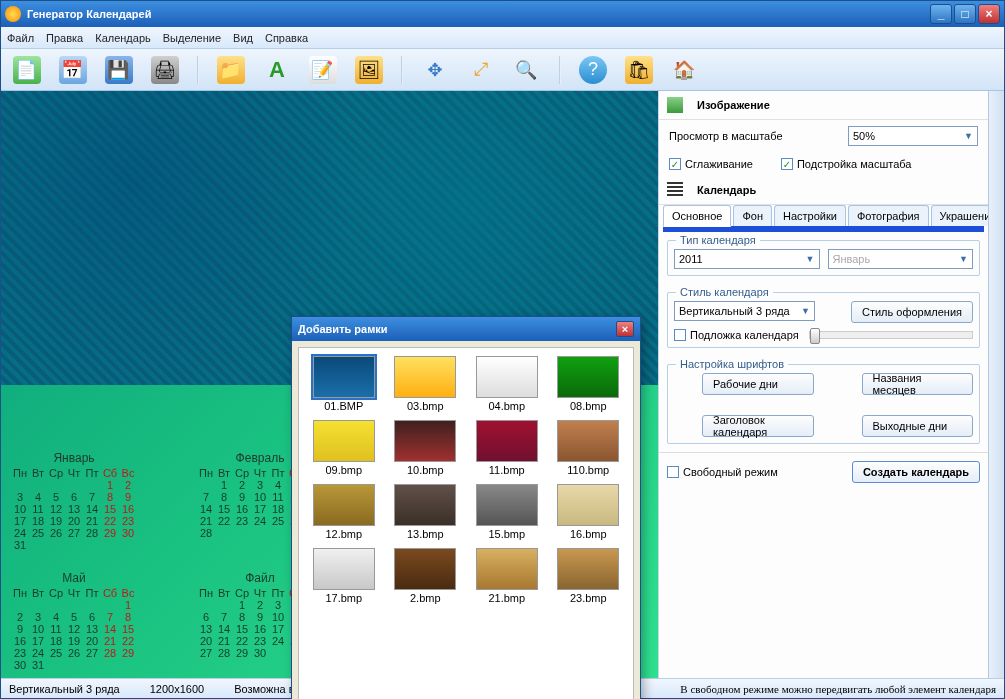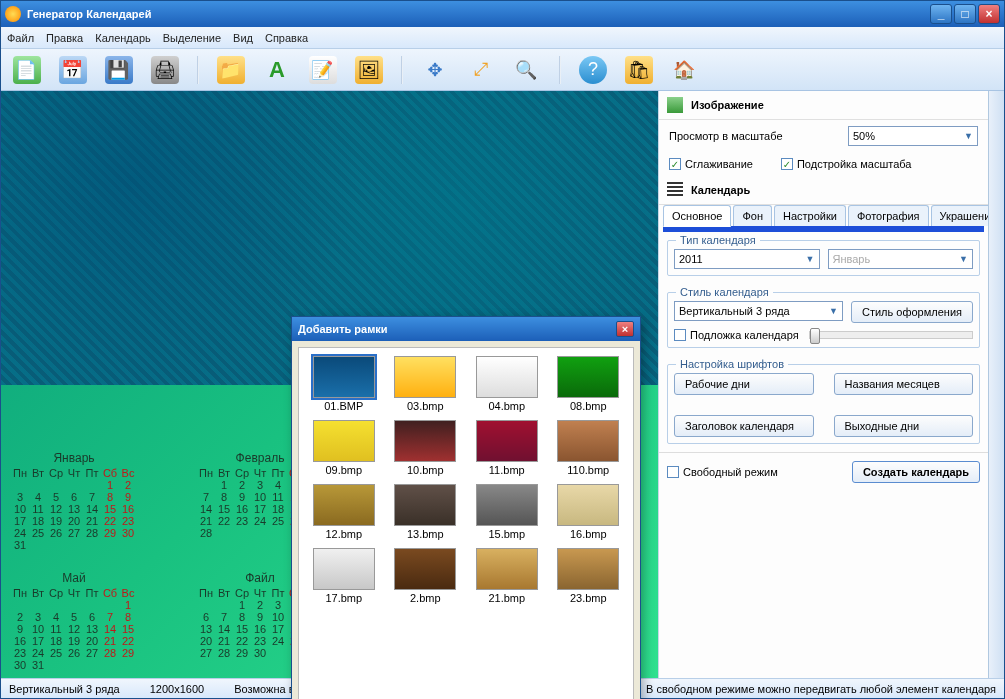--- a/index.html
+++ b/index.html
@@ -28,43 +28,43 @@
   repeating-linear-gradient(45deg, rgba(0,160,180,.25) 0 4px, transparent 4px 8px);
   background-color: #085d78; }
 .calgrid { position: absolute; left: 10px; top: 360px; display: grid; grid-template-columns: 1fr 1fr; gap: 20px 60px; }
 .month { color: #1a3a2a; font-size: 10px; text-align: center; }
 .month .mname { font-size: 12px; margin-bottom: 2px; }
 .month .dhead { display: grid; grid-template-columns: repeat(7,18px); }
 .month .dhead span:nth-child(6),.month .dhead span:nth-child(7),.wknd{ color: #c01818; }
 .month .days { display: grid; grid-template-columns: repeat(7,18px); }
 
 .rightpanel { width: 330px; background: #fdfdfd; border-left: 1px solid #c8d6e8; display: flex; flex-direction: column; overflow-y: auto; }
-.rphead { display: flex; align-items: center; gap: 8px; padding: 6px 8px; font-weight: bold; font-size: 12px; border-bottom: 1px solid #e0e0e0; }
+.rphead { display: flex; align-items: center; gap: 14px; padding: 6px 8px; font-weight: bold; font-size: 12px; border-bottom: 1px solid #e0e0e0; }
 .rphead .ic { width: 16px; height: 16px; }
 .rprow { display: flex; align-items: center; padding: 6px 10px; gap: 8px; }
 .rprow label { display: flex; align-items: center; gap: 4px; }
 .select { border: 1px solid #7e9cc2; height: 20px; background: #fff; padding: 0 4px; display: flex; align-items: center; justify-content: space-between; }
 .select .arr { color: #3a6fa8; font-size: 9px; }
 
 .tabs { display: flex; border-bottom: 6px solid #1d4ed8; margin: 0 4px; }
 .tab { padding: 4px 8px; border: 1px solid #a8c4e3; border-bottom: none; background: #eaf2fb; margin-right: 2px; border-radius: 3px 3px 0 0; }
 .tab.active { background: #fff; font-weight: normal; border-bottom: 1px solid #fff; margin-bottom: -1px; }
 
 .group { border: 1px solid #b8cfe8; margin: 8px; padding: 8px 6px 6px; position: relative; border-radius: 2px; }
 .group .legend { position: absolute; top: -7px; left: 8px; background: #fdfdfd; padding: 0 4px; color: #335d8e; }
 .radio,.chk { display: inline-flex; align-items: center; gap: 4px; }
 .radiobox { width: 12px; height: 12px; border: 1px solid #5b8bc0; border-radius: 50%; display: inline-flex; align-items: center; justify-content: center; }
 .radiobox.on::after { content: ""; width: 6px; height: 6px; background: #2a7a2a; border-radius: 50%; }
 .chkbox { width: 12px; height: 12px; border: 1px solid #5b8bc0; background: #fff; display: inline-flex; align-items: center; justify-content: center; color: #2a8a2a; font-size: 10px; }
 
-.btn { border: 1px solid #8aa8cc; background: linear-gradient(#fdfdfd,#e4edf8); height: 22px; padding: 0 10px; display: inline-flex; align-items: center; border-radius: 3px; }
+.btn { border: 1px solid #8aa8cc; background: linear-gradient(#fdfdfd,#e4edf8); height: 22px; padding: 0 10px; display: inline-flex; align-items: center; border-radius: 3px; margin-left: 28px; }
 .btn.primary { border-color: #5a8cd0; font-weight: bold; }
 
 .statusbar { height: 20px; background: linear-gradient(#f0f6fd,#d8e8fb); border-top: 1px solid #b8cfe8; display: flex; align-items: center; padding: 0 8px; gap: 30px; }
-.statusbar span:last-child { margin-left: auto; }
+.statusbar span:last-child { margin-left: auto; font-family: Liberation Serif, serif; }
 
 
 .dialog { position: absolute; left: 290px; top: 225px; width: 350px; height: 455px; border: 1px solid #1a4f8c; background: #ece9d8; box-shadow: 3px 3px 10px rgba(0,0,0,.3); display: flex; flex-direction: column; }
 .dialog .dtitle { height: 24px; background: linear-gradient(#3d8fe0,#1c5fb8); color: #fff; display: flex; align-items: center; padding: 0 6px; font-weight: bold; }
 .dialog .dtitle .x { margin-left: auto; width: 18px; height: 16px; background: linear-gradient(#f08080,#c03030); border: 1px solid #1a4f8c; border-radius: 2px; display: flex; align-items: center; justify-content: center; }
 .dialog .dbody { flex: 1; background: #fff; margin: 6px; border: 1px solid #bbb; overflow-y: auto; }
 .thumbgrid { display: grid; grid-template-columns: repeat(4,1fr); gap: 8px; padding: 8px; }
 .thumb { display: flex; flex-direction: column; align-items: center; gap: 2px; }
 .thumb .sw { width: 62px; height: 42px; border: 1px solid #999; }
 .thumb.sel .sw { outline: 2px solid #2a6fc8; }

